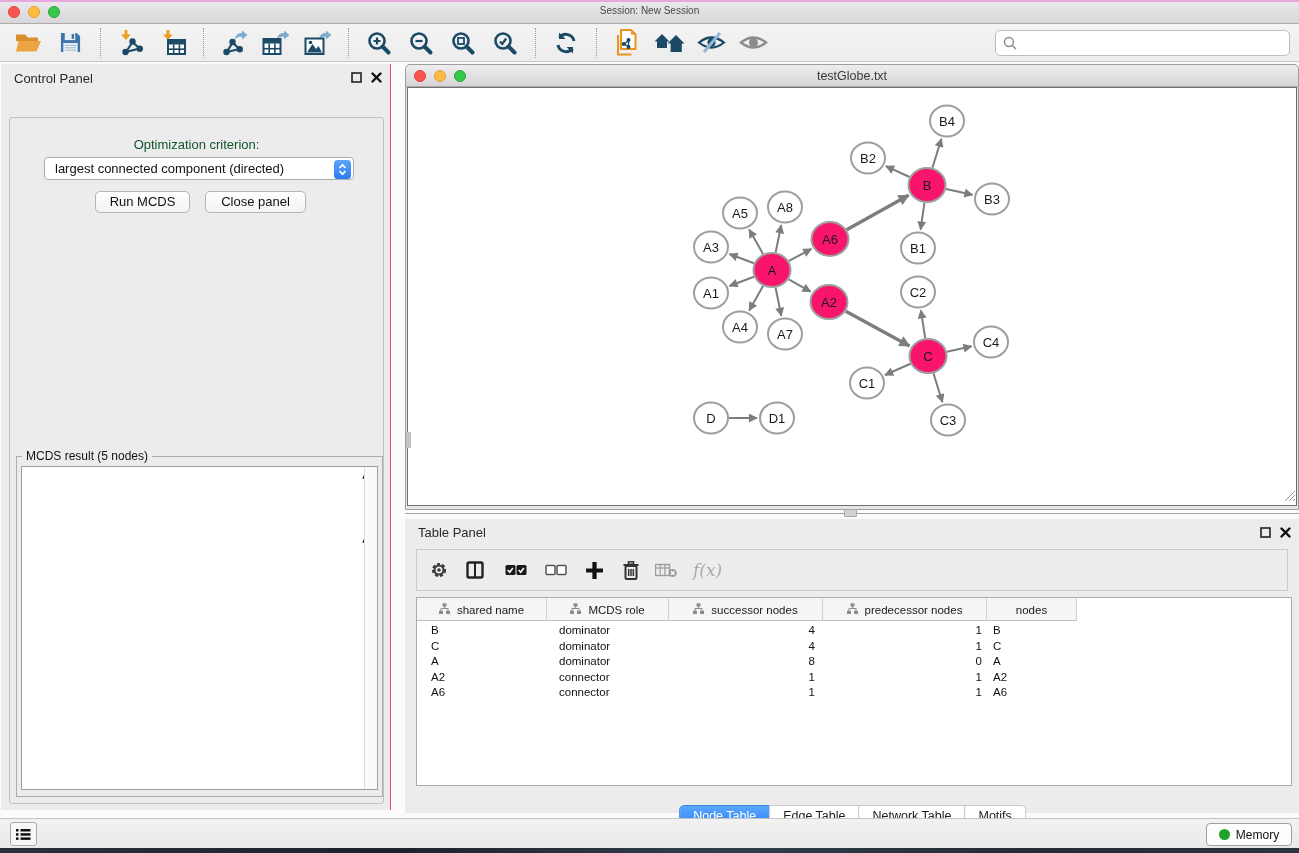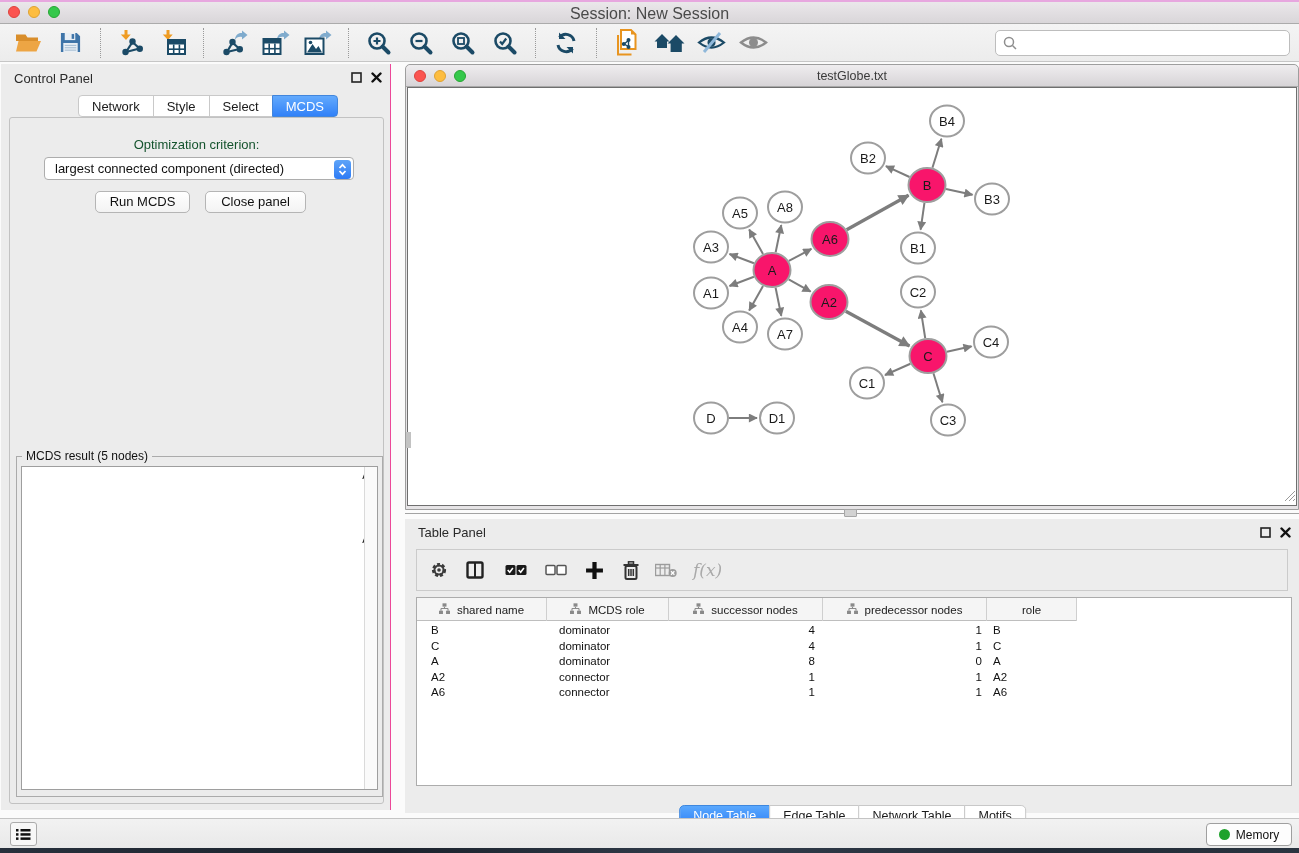--- a/index.html
+++ b/index.html
@@ -9,21 +9,21 @@
 
   
   .titlebar { position:absolute; left:0; top:0; width:1299px; height:24px;
     background:linear-gradient(#ECE9EC,#D9D6D9); border-bottom:1px solid #ABABAB; }
   .titlebar::before { content:""; position:absolute; left:0; top:0; width:100%; height:2px; background:#E7A7DF; }
   .traffic { position:absolute; left:8px; top:6px; display:flex; gap:8px; }
   .tl { width:12px; height:12px; border-radius:50%; }
   .tl.red   { background:#FB5450; border:1px solid #DD433E; }
   .tl.yellow{ background:#FDBD40; border:1px solid #DEA233; }
   .tl.green { background:#35C84B; border:1px solid #27A534; }
-  .tb-title { position:absolute; width:100%; text-align:center; top:5px; font-size:16px; color:#4A4A4A; }
+  .tb-title { position:absolute; width:100%; text-align:center; top:5px; font-size:10px; color:#4A4A4A; }
 
   
   .toolbar { position:absolute; left:0; top:24px; width:1299px; height:38px;
     background:linear-gradient(#F4F4F4,#ECECEC); border-bottom:1px solid #C6C6C6;
     display:flex; align-items:center; }
   .tbtn { width:32px; height:32px; display:flex; align-items:center; justify-content:center; margin:0 5px; }
   .tbtn:first-child { margin-left:12px; }
   .tsep { border-left:1px dotted #9A9A9A; height:30px; margin:0 9px; }
   .searchbox { position:absolute; right:9px; top:6px; width:295px; height:26px; background:#FFF;
     border:1px solid #BDBDBD; border-radius:5px; display:flex; align-items:center; padding-left:7px; }
@@ -287,26 +287,20 @@
     <div class="cp-header-title">Control Panel</div>
     <div class="panel-icons">
       <svg width="11" height="11" viewBox="0 0 11 11">
         <rect x="1" y="1" width="9" height="9" fill="none" stroke="#222" stroke-width="1.6"></rect>
       </svg>
       <svg width="11" height="11" viewBox="0 0 11 11">
         <line x1="1.5" y1="1.5" x2="9.5" y2="9.5" stroke="#111" stroke-width="2.4" stroke-linecap="round"></line>
         <line x1="9.5" y1="1.5" x2="1.5" y2="9.5" stroke="#111" stroke-width="2.4" stroke-linecap="round"></line>
       </svg>
     </div>
-    <div class="cp-tabs">
-        <div class="cp-tab">Network</div>
-        <div class="cp-tab">Style</div>
-        <div class="cp-tab">Select</div>
-        <div class="cp-tab sel">MCDS</div>
-      </div>
     <div class="cp-content">
       <div class="opt-label">Optimization criterion:</div>
       <div class="criterion">
         <div class="val">largest connected component (directed)</div>
         <div class="stepper">
           <svg width="9" height="13" viewBox="0 0 9 13">
             <path d="M1.5 5 L4.5 1.8 7.5 5" stroke="#FFF" stroke-width="1.7" fill="none"></path>
             <path d="M1.5 8 L4.5 11.2 7.5 8" stroke="#FFF" stroke-width="1.7" fill="none"></path>
           </svg>
         </div>
@@ -565,21 +559,21 @@
           <div class="th" style="width: 164px;">
             <span><svg width="11" height="11" viewBox="0 0 10 10">
                 <rect x="3.2" y="0.3" width="3.6" height="3" fill="#8A8A8A"></rect>
                 <path d="M5 3.3 V5 M1.8 5 H8.2 M1.8 5 V7 M8.2 5 V7" stroke="#8A8A8A" fill="none"></path>
                 <rect x="0" y="7" width="3.6" height="3" fill="#8A8A8A"></rect>
                 <rect x="6.4" y="7" width="3.6" height="3" fill="#8A8A8A"></rect>
               </svg></span>
             <span>predecessor nodes</span>
           </div>
           <div class="th" style="width: 90px;">
-            <span>role</span>
+            <span>nodes</span>
           </div>
           <div class="th filler"></div>
         </div>
       <div class="tbody">
           <div class="tr">
             <div class="td" style="width: 130px; text-align: left; padding-left: 14px;">B</div>
             <div class="td" style="width: 122px; text-align: left; padding-left: 12px;">dominator</div>
             <div class="td" style="width: 154px; text-align: right; padding-right: 8px;">4</div>
             <div class="td" style="width: 164px; text-align: right; padding-right: 5px;">1</div>
             <div class="td" style="width: 90px; text-align: left; padding-left: 6px;">B</div>

